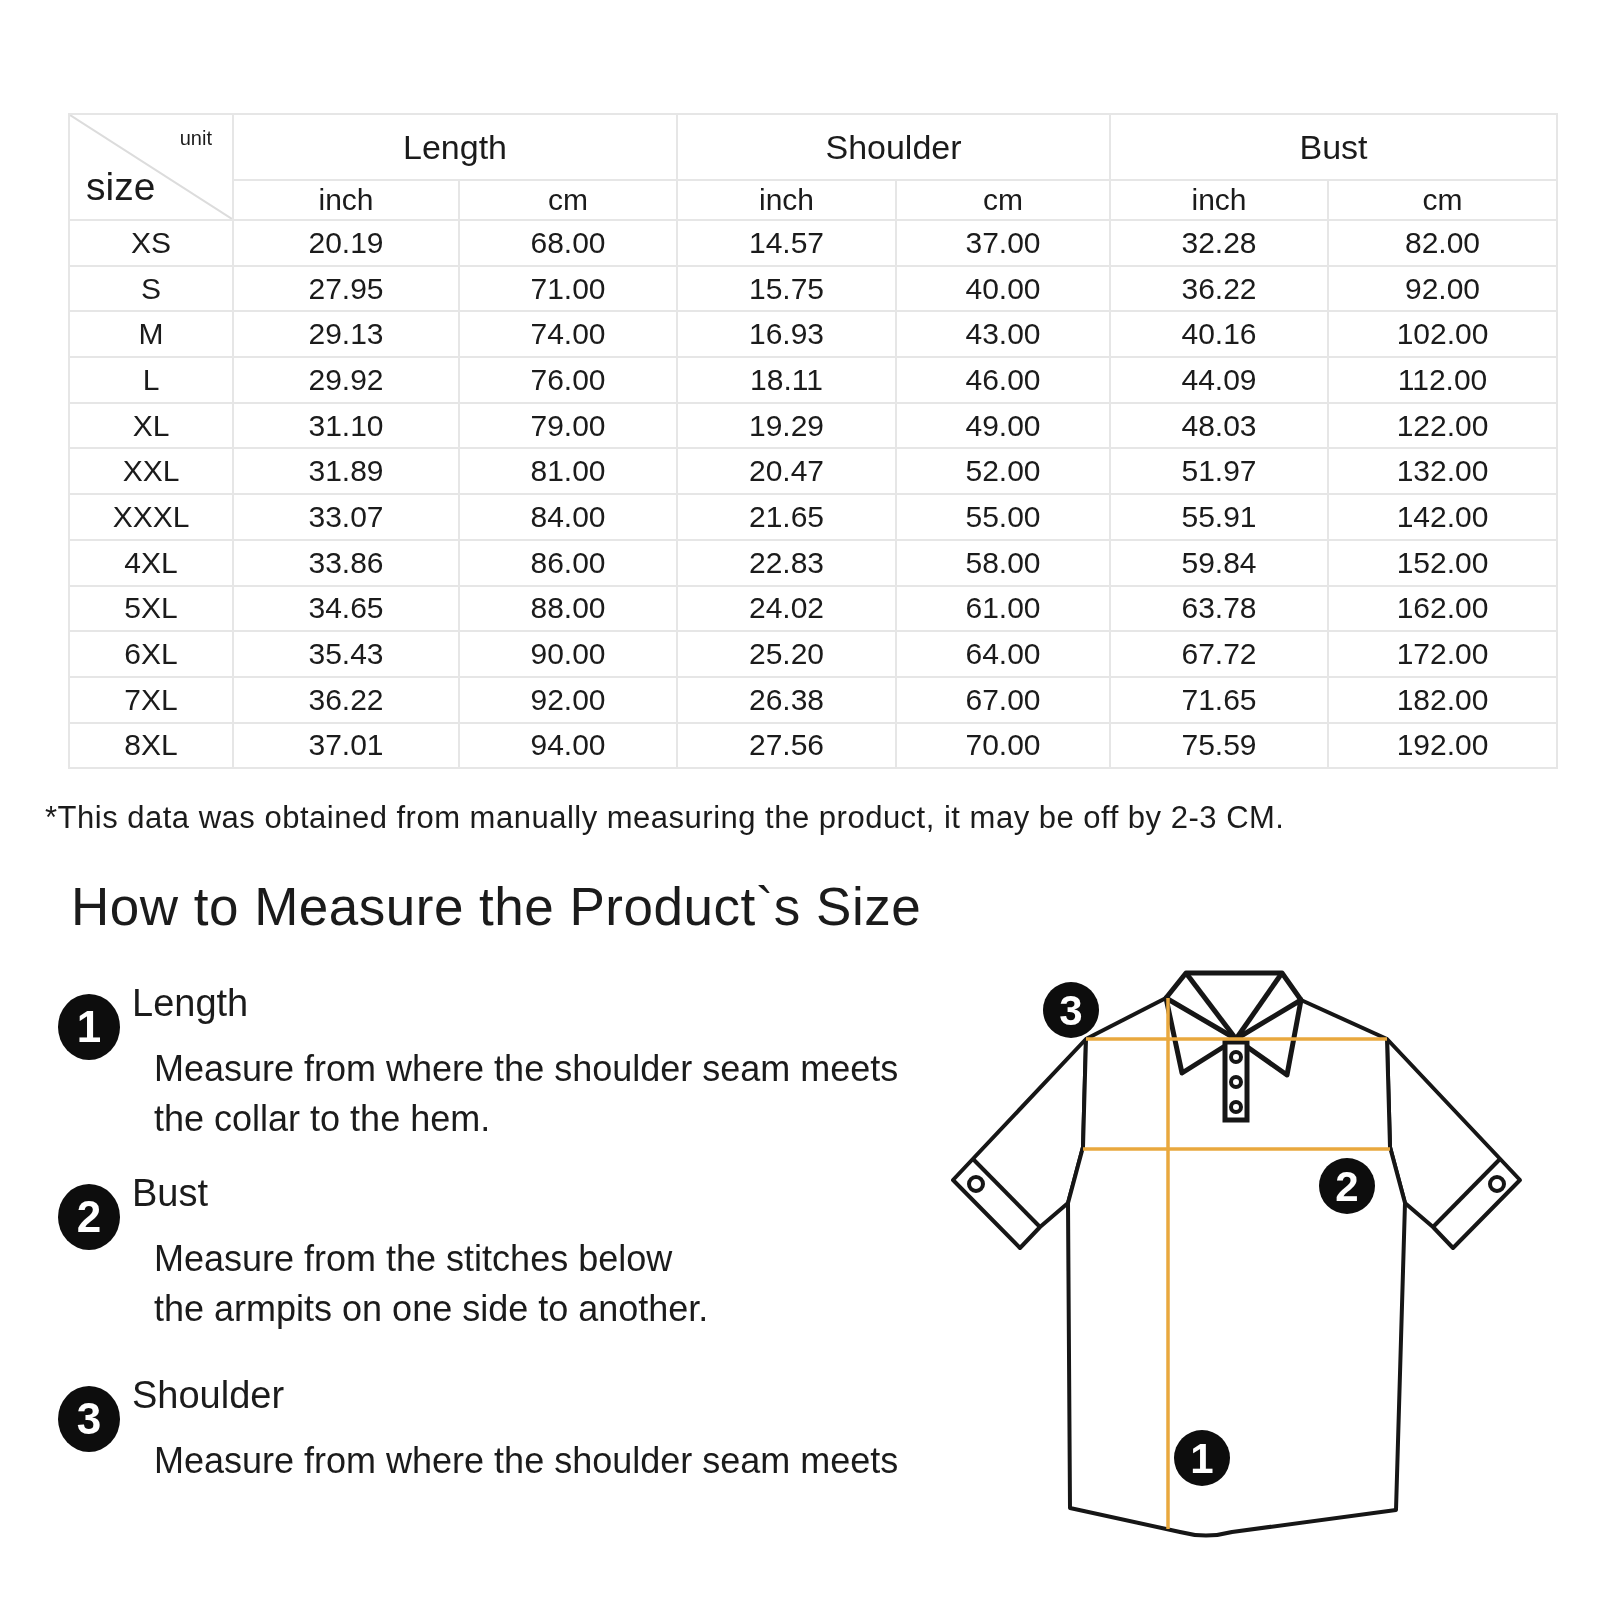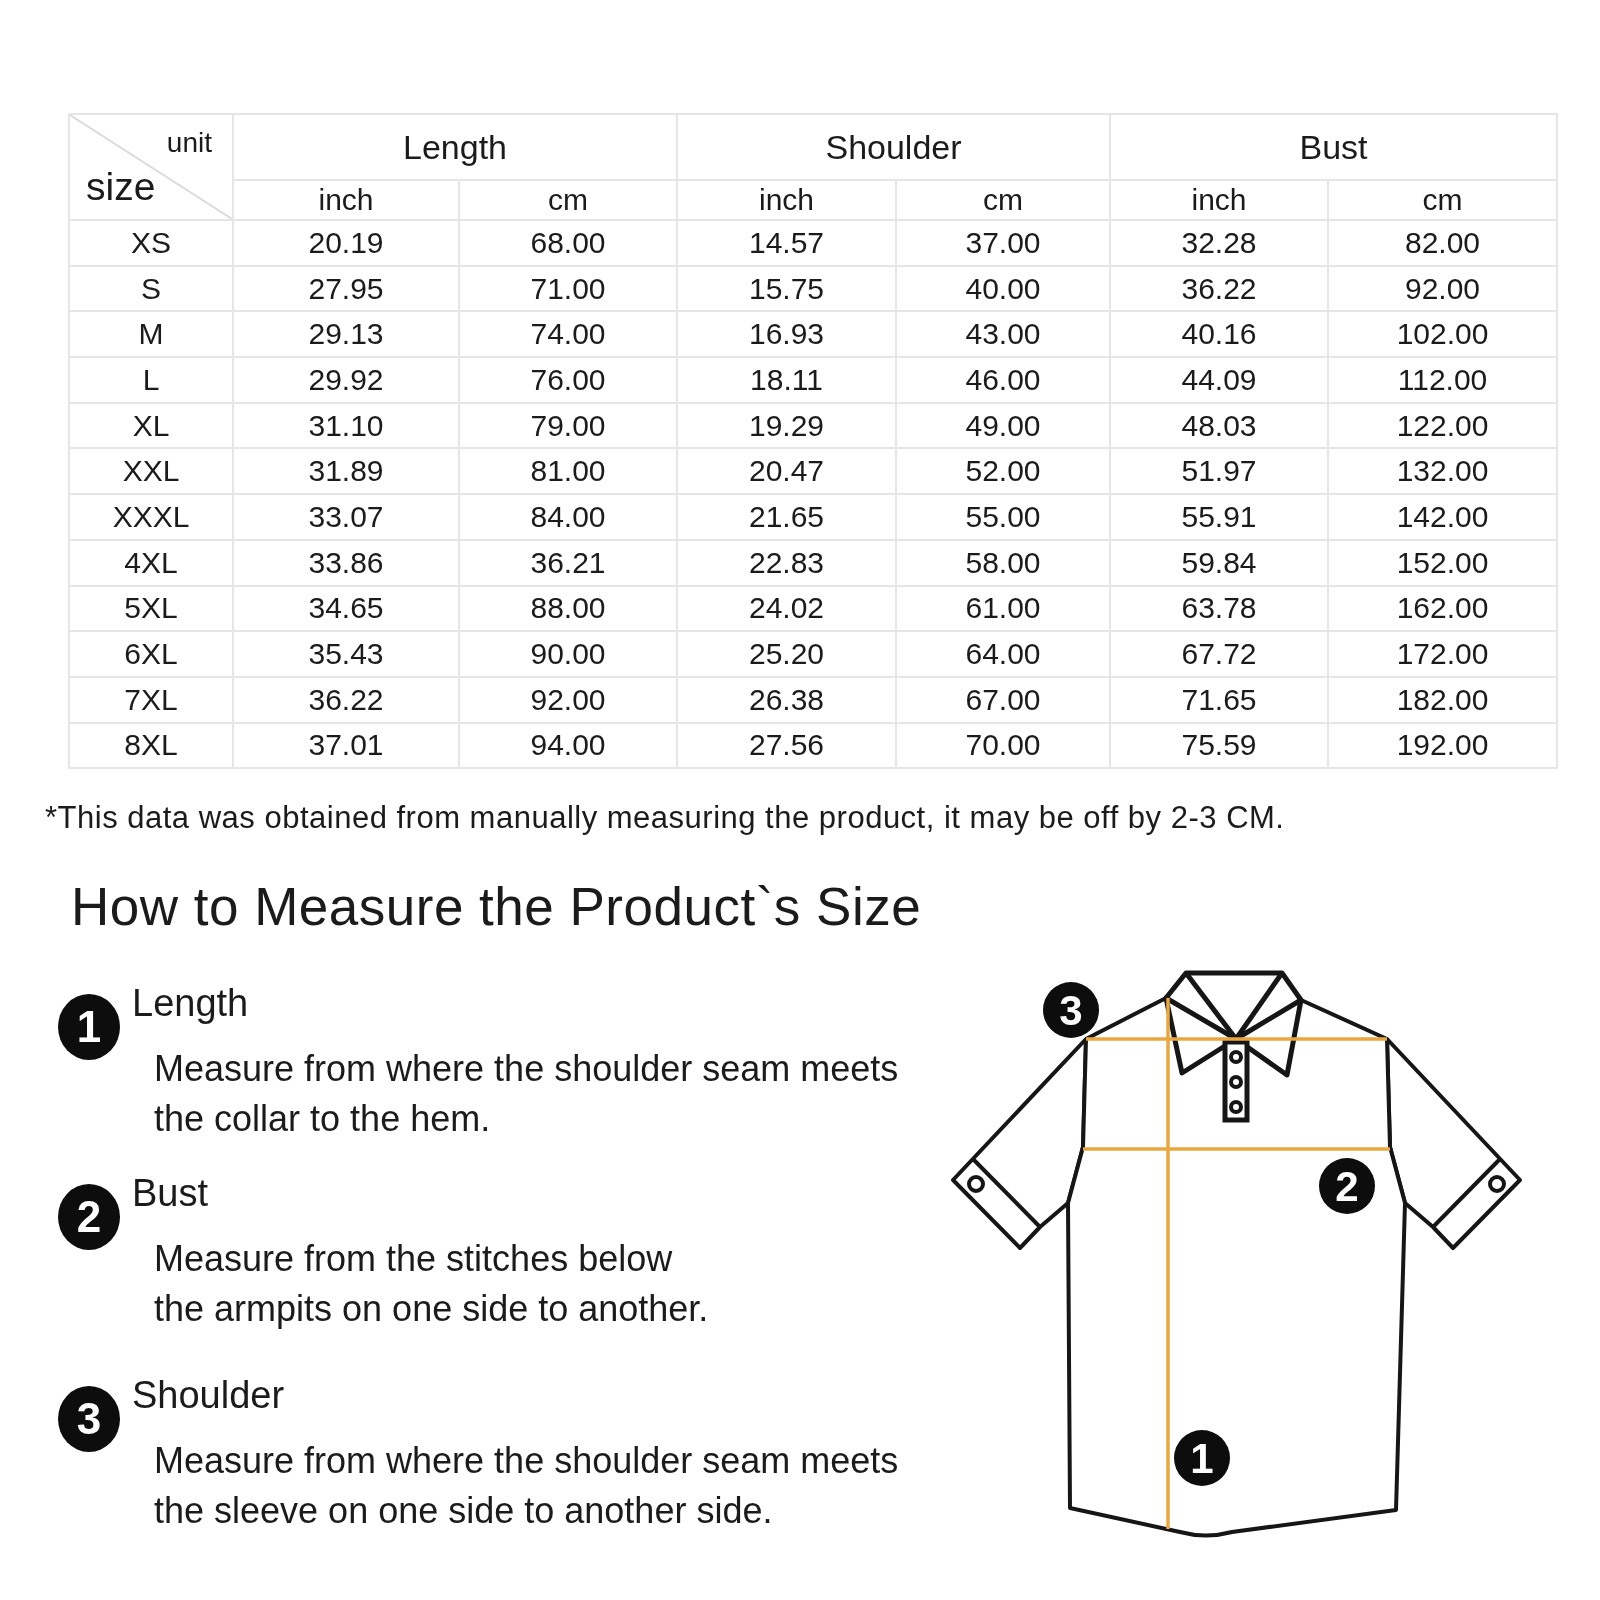--- a/index.html
+++ b/index.html
@@ -15,21 +15,21 @@
   }
   .size-table th,.size-table td{
     border:2px solid #e6e6e6;font-weight:400;text-align:center;
     padding:0;white-space:nowrap;
   }
   .size-table thead th.group{height:64px;font-size:34px;}
   .size-table thead th.unit{height:38px;font-size:30px;}
   .size-table tbody th,.size-table tbody td{height:43.7px;font-size:30px;}
   th.corner{position:relative;}
   th.corner svg{position:absolute;left:0;top:0;width:100%;height:100%;}
-  .corner-top{position:absolute;top:12px;right:20px;font-size:28px;}
+  .corner-top{position:absolute;top:12px;right:20px;font-size:20px;}
   .corner-bottom{position:absolute;bottom:10px;left:16px;font-size:39px;}
 
   
   .note{position:absolute;left:45px;top:800px;margin:0;font-size:31px;letter-spacing:0.5px;}
   .heading{position:absolute;left:55px;top:860px;margin:16px;font-size:53px;font-weight:400;letter-spacing:0.5px;}
 
   
   .instr{position:absolute;left:58px;width:980px;height:175px;}
   #instr-0{top:978px;} #instr-1{top:1168px;} #instr-2{top:1370px;}
   .badge{
@@ -142,21 +142,21 @@
           <td>33.07</td>
           <td>84.00</td>
           <td>21.65</td>
           <td>55.00</td>
           <td>55.91</td>
           <td>142.00</td>
         </tr>
         <tr>
           <th>4XL</th>
           <td>33.86</td>
-          <td>36.21</td>
+          <td>86.00</td>
           <td>22.83</td>
           <td>58.00</td>
           <td>59.84</td>
           <td>152.00</td>
         </tr>
         <tr>
           <th>5XL</th>
           <td>34.65</td>
           <td>88.00</td>
           <td>24.02</td>
@@ -214,21 +214,20 @@
     <div class="instr-line l2">the armpits on one side to another.</div>
     <div class="instr-line l1">Measure from the stitches below</div>
   </div>
 
   <div class="instr" id="instr-2">
     <div class="badge">
         <span>3</span>
       </div>
     <div class="instr-title">Shoulder</div>
     <div class="instr-line l1">Measure from where the shoulder seam meets</div>
-    <div class="instr-line l2">the sleeve on one side to another side.</div>
   </div>
 
   <svg class="shirt" viewBox="0 0 640 640">
 
     <polygon points="166,99 33,240 100,308 120,287 148,263 163,207" fill="#ffffff" stroke-width="4" stroke-linejoin="round" stroke="#161616"></polygon>
     <polygon points="467,99 600,240 533,308 513,287 485,263 470,207" fill="#ffffff" stroke-width="4" stroke-linejoin="round" stroke="#161616"></polygon>
     <line x1="53" y1="219" x2="120" y2="287" stroke-width="4" stroke="#161616"></line>
     <line x1="580" y1="219" x2="513" y2="287" stroke-width="4" stroke="#161616"></line>
     <circle cx="56" cy="244" r="7" fill="#ffffff" stroke-width="4" stroke="#161616"></circle>
     <circle cx="577" cy="244" r="7" fill="#ffffff" stroke-width="4" stroke="#161616"></circle>

